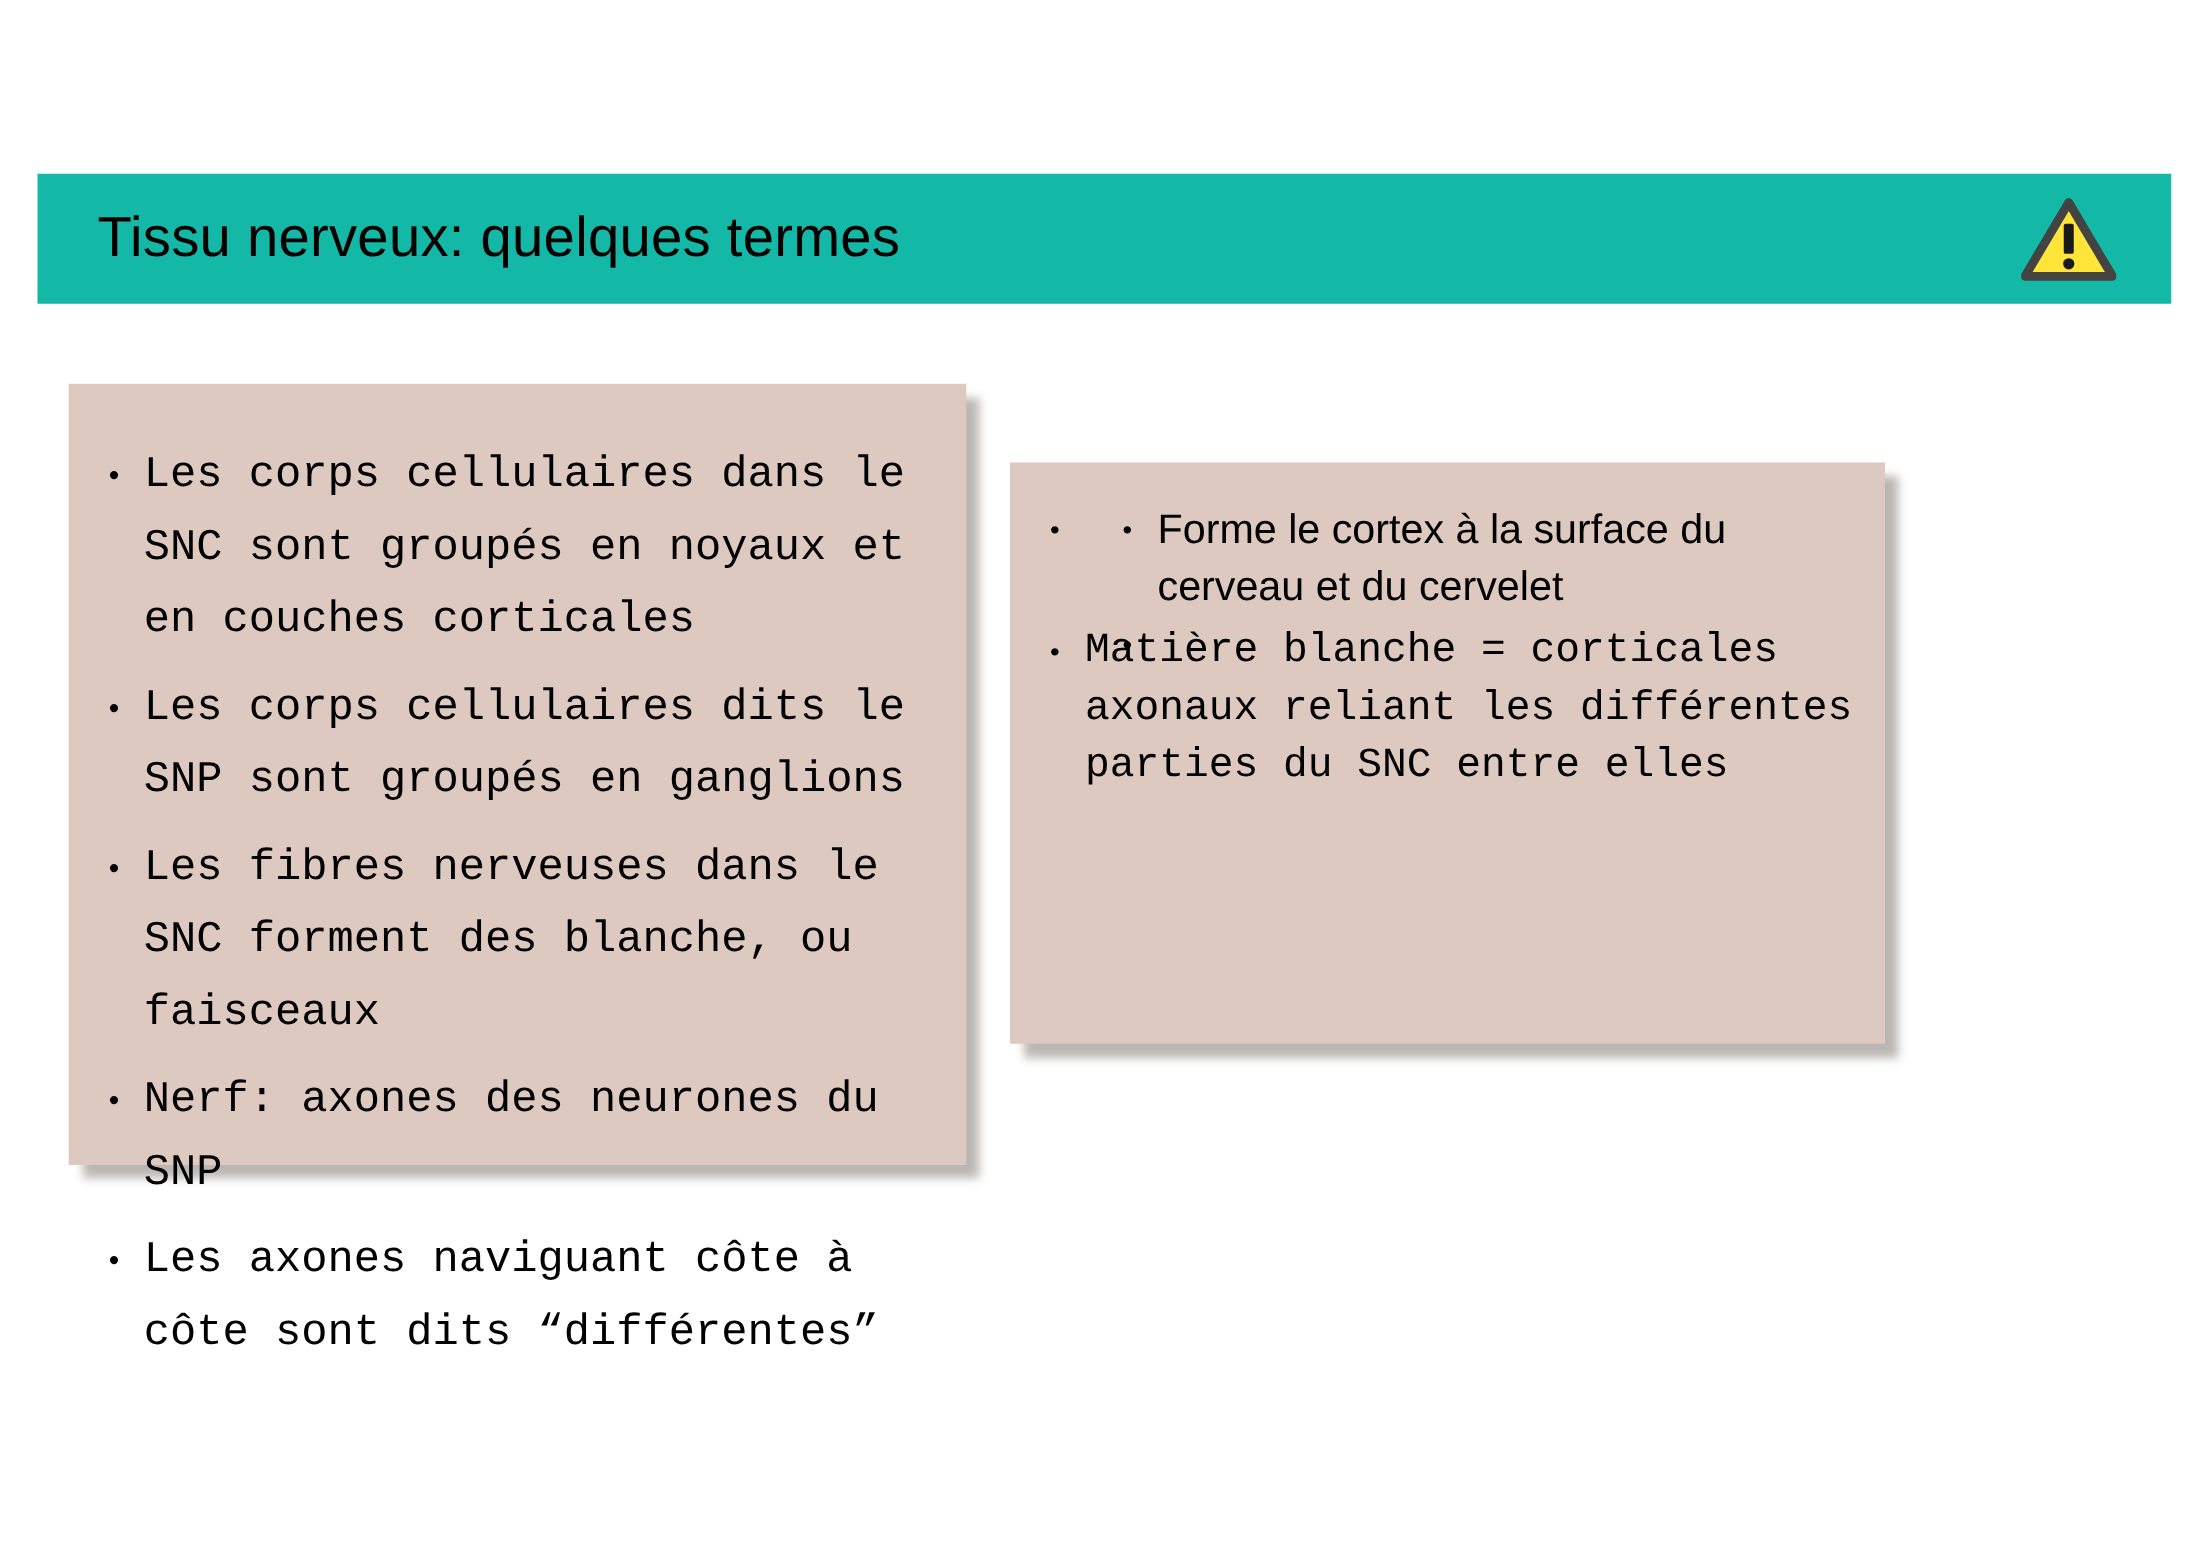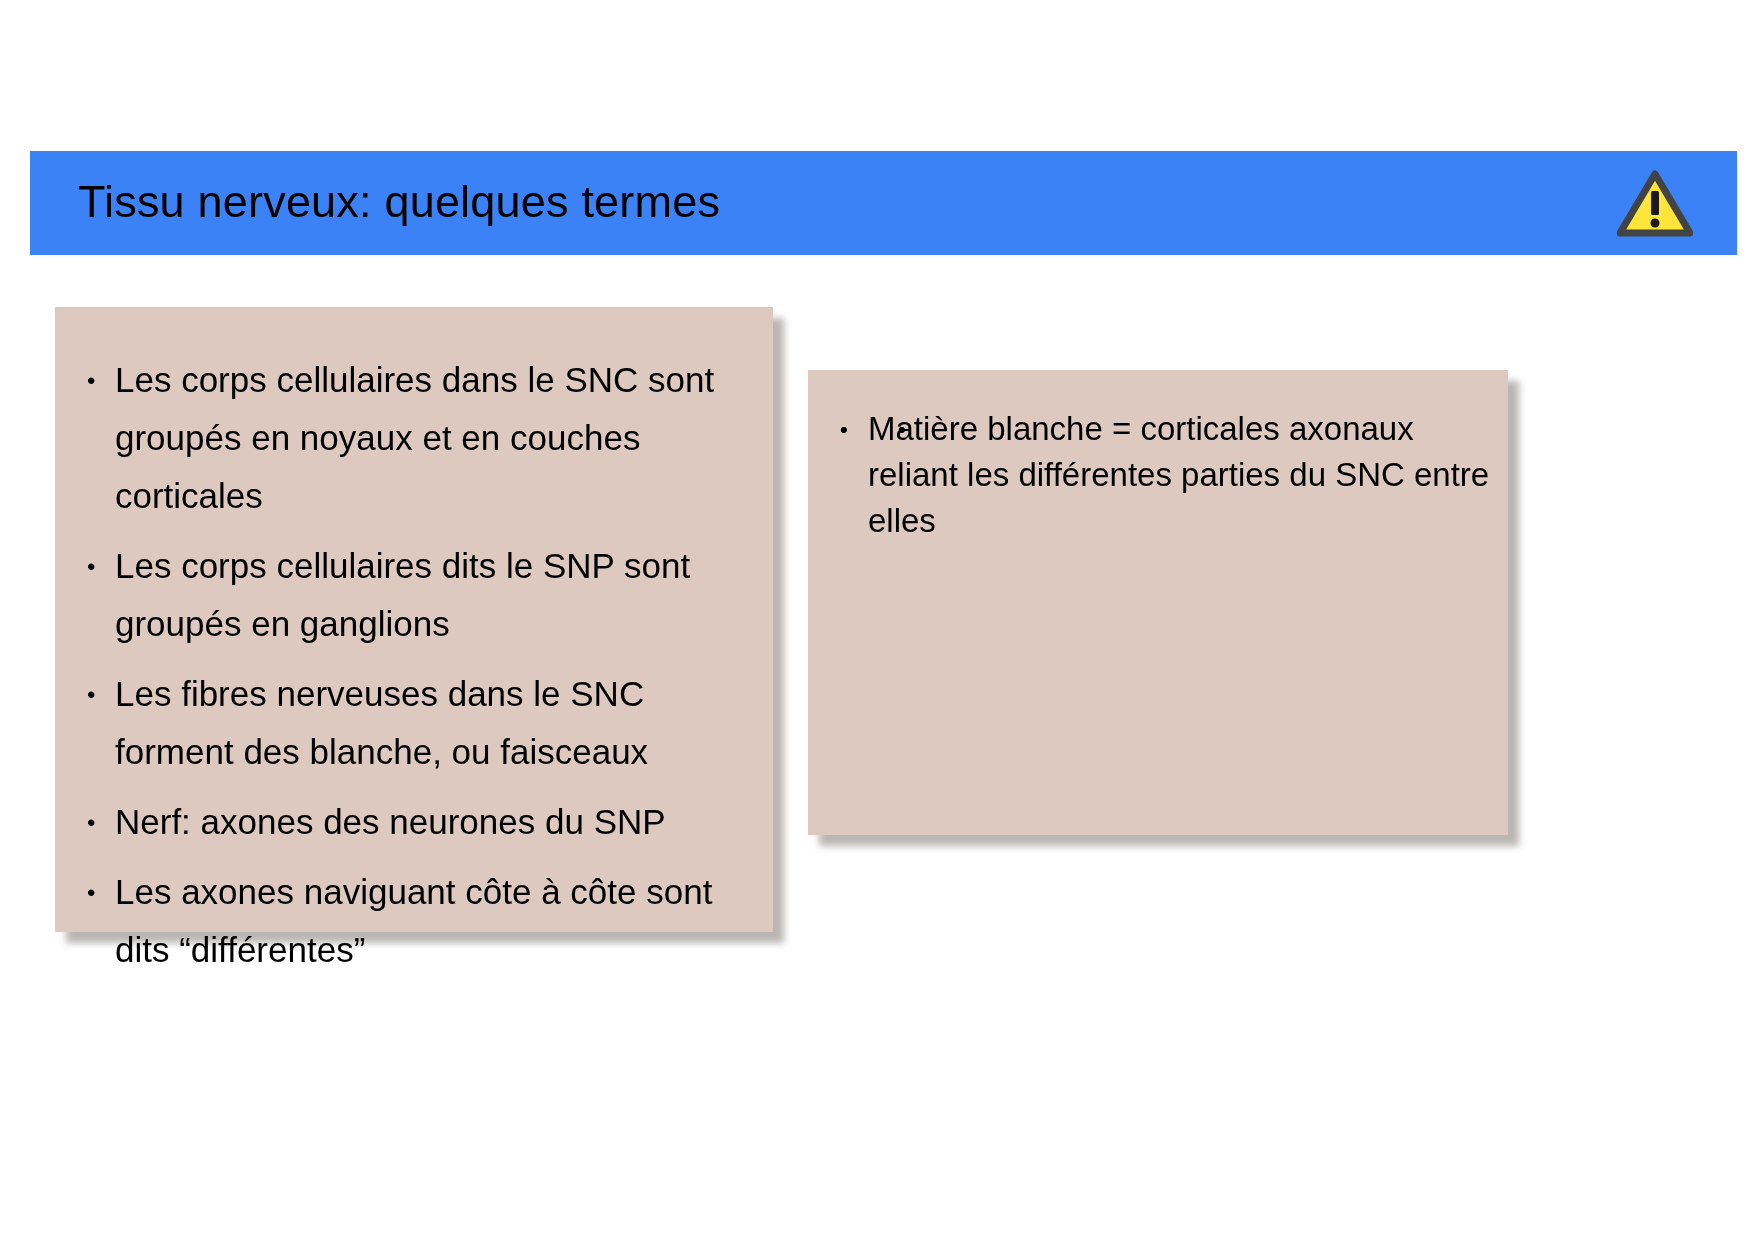--- a/index.html
+++ b/index.html
@@ -13,24 +13,24 @@
     position: relative;
     overflow: hidden;
     font-family: "Liberation Sans", sans-serif;
     -webkit-font-smoothing: antialiased;
   }
 
   
   #title-banner {
     position: absolute;
     left: 30px;
-    top: 151px;
+    top: 139px;
     width: 1707px;
     height: 104px;
-    background: #3b82f6;
+    background: #14b8a6;
     box-sizing: border-box;
   }
   #title-text {
     position: absolute;
     left: 48px;
     top: 50%;
     transform: translateY(-52%);
     font-size: 45px;
     color: #000000;
     white-space: nowrap;
@@ -84,20 +84,21 @@
   ul.bullets > li > .bullet-dot {
     position: absolute;
     left: 12px;
     top: 0;
     line-height: inherit;
     font-size: 0.62em;
     color: #000000;
   }
   ul.bullets > li > .bullet-text {
     display: block;
+    font-family: Liberation Mono, monospace;
   }
 
   
   #left-box ul.bullets > li {
     font-size: 35px;
     line-height: 58px;
     margin-bottom: 12px;
   }
   #left-box ul.bullets > li:last-child {
     margin-bottom: 0;
@@ -175,20 +176,21 @@
   </ul>
 </div>
 
 <div id="right-box" class="content-box">
   <ul class="bullets">
     <li>
       <span class="bullet-dot">•</span>
       <ul class="sub-bullets">
         <li>
           <span class="bullet-dot">•</span>
+          <span class="bullet-text">Forme le cortex à la surface du cerveau et du cervelet</span>
         </li>
         <li>
           <span class="bullet-dot">•</span>
         </li>
       </ul>
     </li>
     <li>
       <span class="bullet-dot">•</span>
       <span class="bullet-text">Matière blanche = corticales axonaux reliant les différentes parties du SNC entre elles</span>
     </li>

